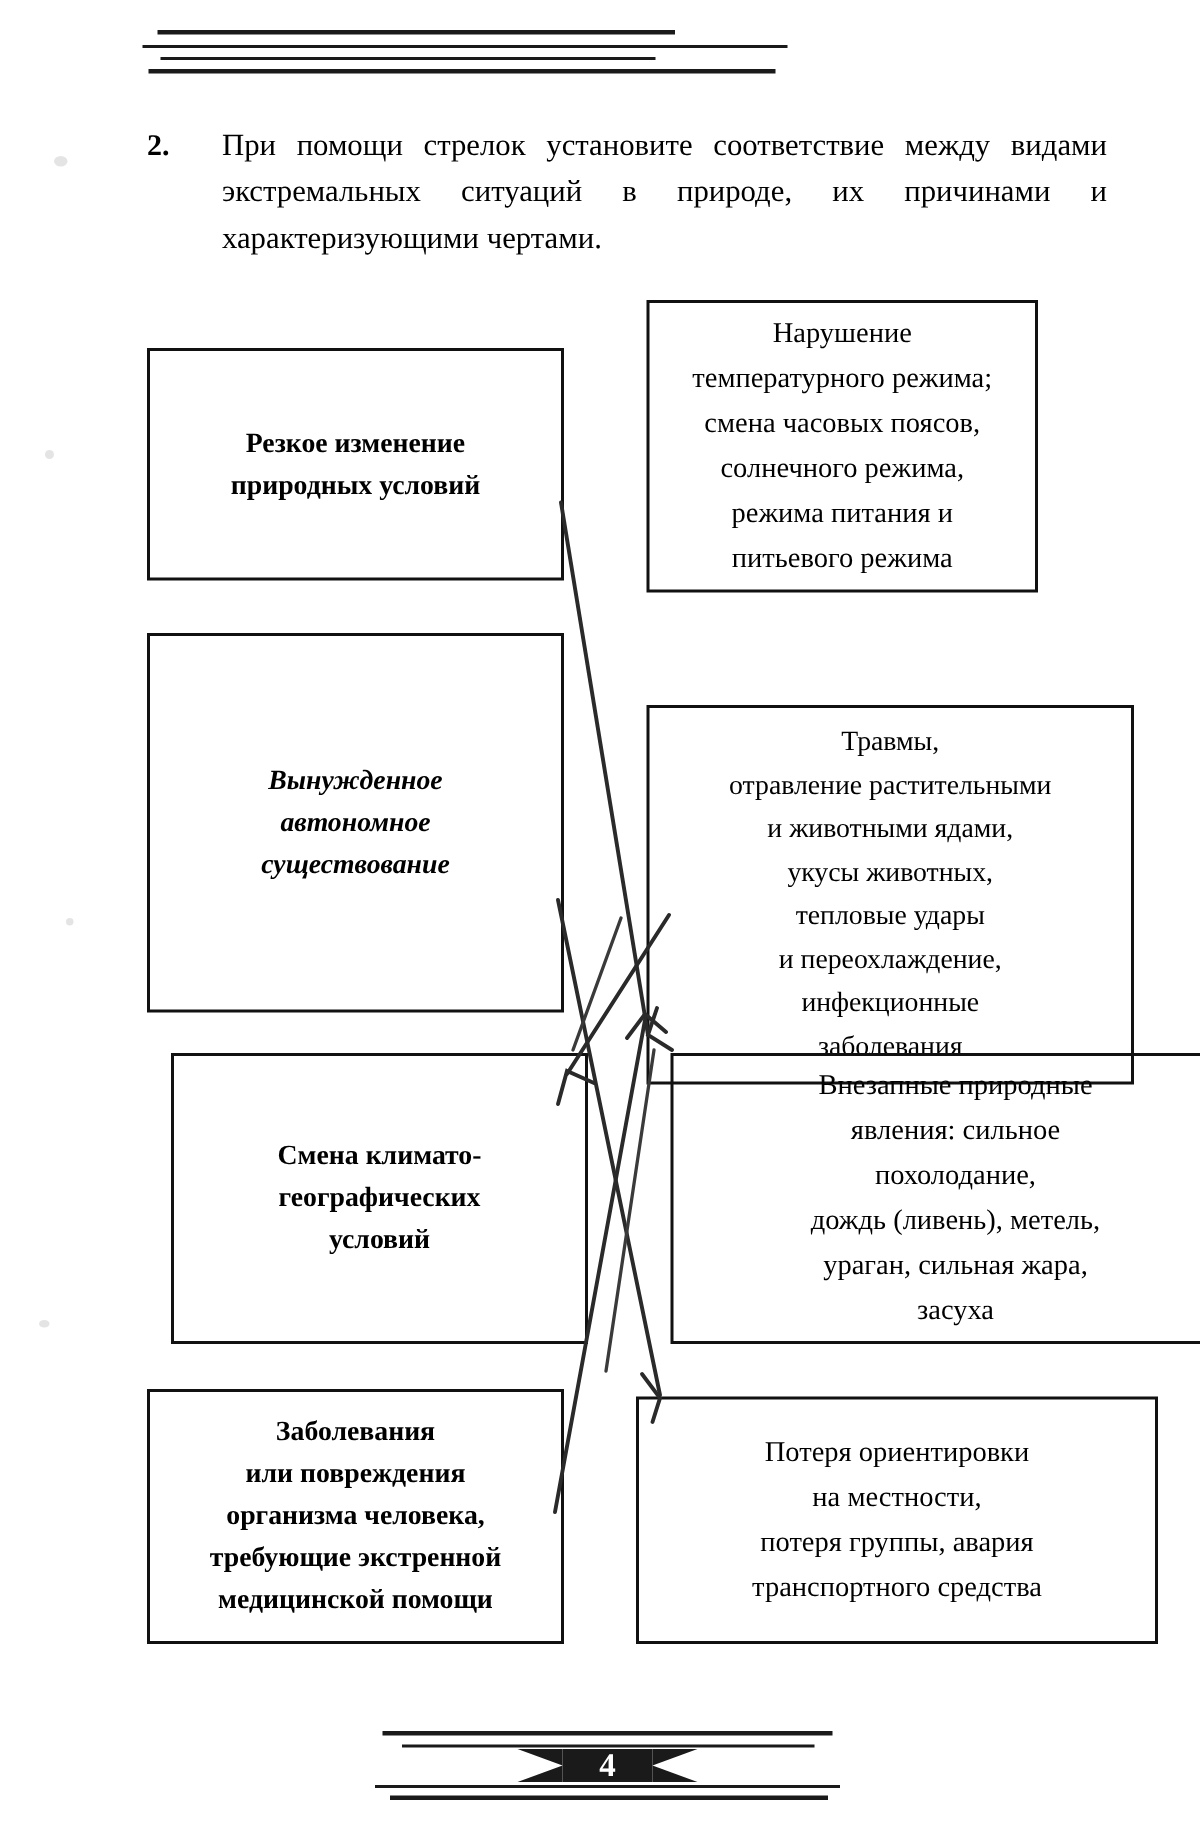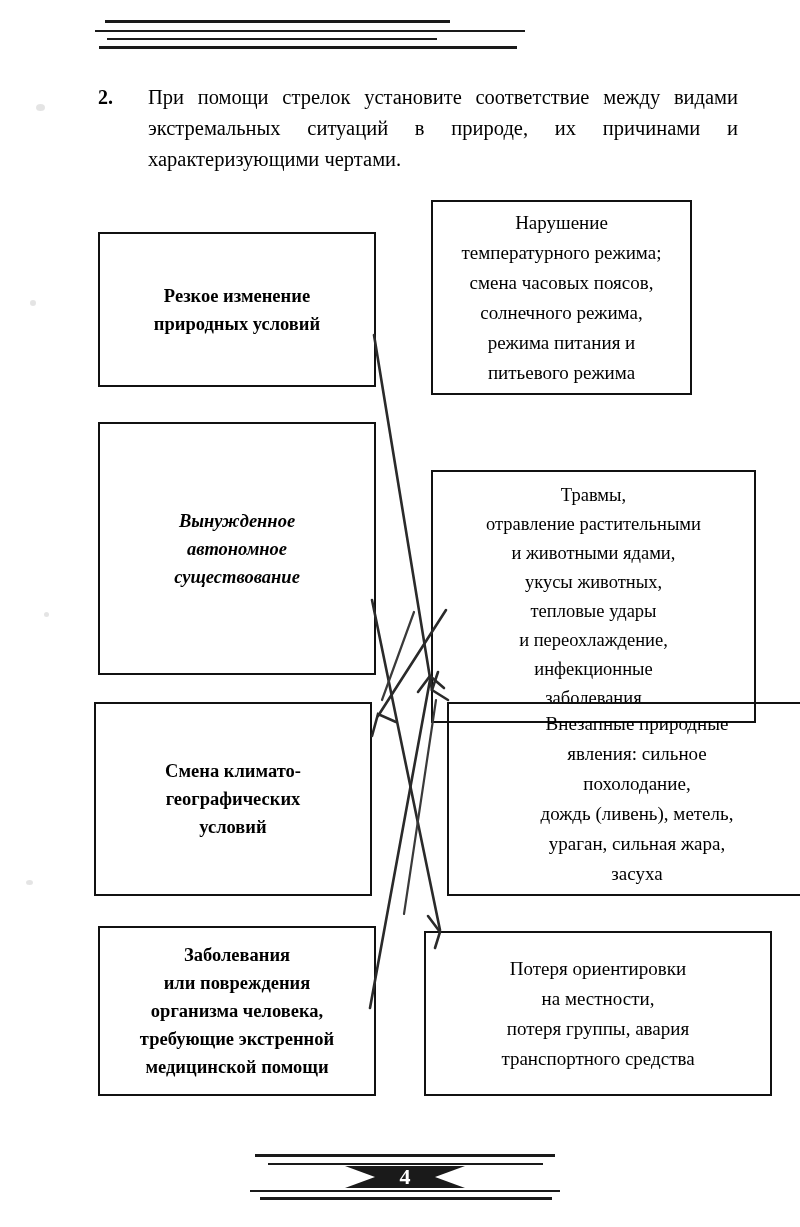--- a/index.html
+++ b/index.html
@@ -87,21 +87,21 @@
   }
   .box.right .inner {
     font-weight: normal;
     font-size: 19px;
     line-height: 30px;
   }
 
   
   #box-l1 { left: 98px;  top: 200px; width: 278px; height: 155px; margin-top: 32px; }
   #box-l2 { left: 98px;  top: 422px; width: 278px; height: 253px; font-style: italic; }
-  #box-l3 { left: 94px;  top: 702px; width: 278px; height: 194px; }
+  #box-l3 { left: 114px;  top: 702px; width: 278px; height: 194px; }
   #box-l4 { left: 98px;  top: 926px; width: 278px; height: 170px; }
 
   
   #box-r1 { left: 431px; top: 200px; width: 261px; height: 195px; }
   #box-r2 { left: 431px; top: 422px; width: 325px; height: 253px; margin-top: 48px; }
   #box-r3 { left: 447px; top: 702px; width: 380px; height: 194px; justify-content: center; }
   #box-r4 { left: 424px; top: 931px; width: 348px; height: 165px; }
 
   
   .arrows {

